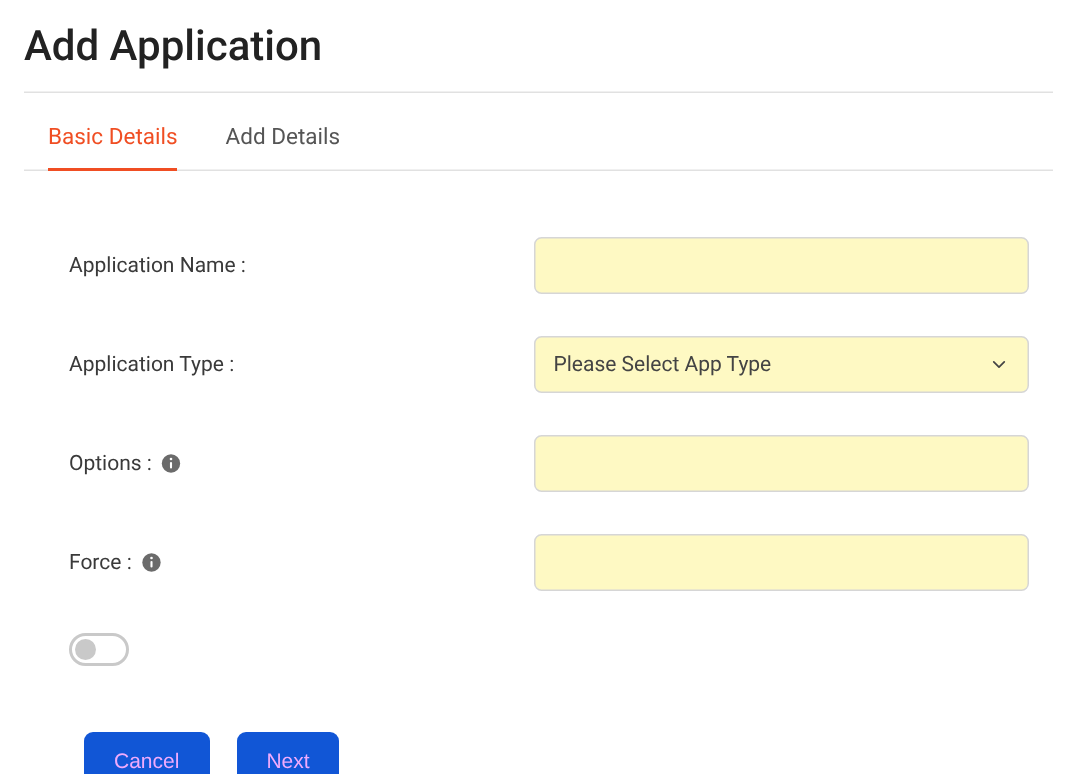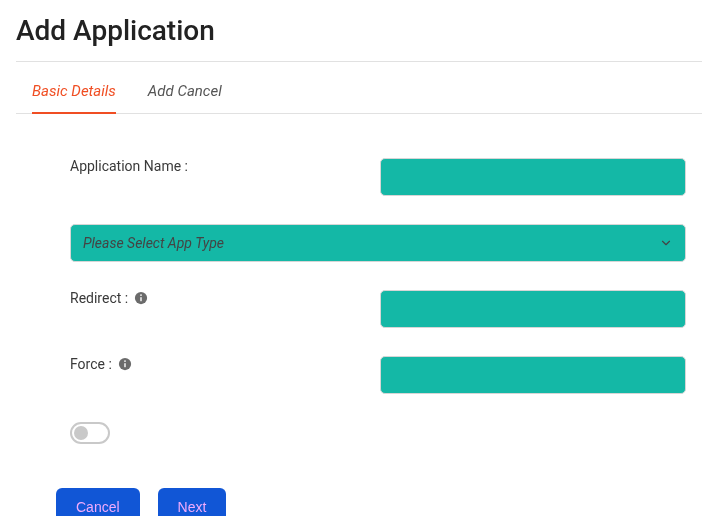--- a/index.html
+++ b/index.html
@@ -20,42 +20,40 @@
     .hr-top {
       border: none;
       border-top: 1px solid #e1e1e1;
       margin-bottom: 20px;
     }
     .tabs {
       display: flex;
       gap: 32px;
       border-bottom: 1px solid #e1e1e1;
       padding-left: 16px;
-      font-style: italic;
     }
     .tab {
       font-size: 15px;
       padding-bottom: 12px;
       color: #555;
       cursor: pointer;
       border-bottom: 2px solid transparent;
       margin-bottom: -1px;
     }
     .tab.active {
       color: #f04e23;
       border-bottom: 2px solid #f04e23;
     }
     .form {
       padding: 44px 16px 0 30px;
     }
     .form-row {
       display: flex;
-      align-items: flex-start;
+      align-items: center;
       margin-bottom: 28px;
-      margin-left: 24px;
     }
     .form-label {
       width: 310px;
       font-size: 14px;
       color: #3a3a3a;
       display: flex;
       align-items: center;
       gap: 6px;
     }
     .info-icon {
@@ -71,22 +69,21 @@
       flex: 1;
     }
     .text-input, .select-input {
       width: 100%;
       height: 38px;
       border: 1px solid #d6d6d6;
       border-radius: 5px;
       padding: 0 12px;
       font-size: 14px;
       color: #333;
-      background: #14b8a6;
-      font-style: italic;
+      background: #fef9c3;
     }
     .select-input {
       display: flex;
       align-items: center;
       justify-content: space-between;
       cursor: pointer;
       color: #444;
     }
     .chevron {
       display: inline-flex;
@@ -132,50 +129,53 @@
     }
   </style>
 </head>
 <body>
 
 <h1 class="page-title">Add Application</h1>
 <hr class="hr-top">
 
 <div class="tabs">
   <div class="tab active">Basic Details</div>
-  <div class="tab">Add Cancel</div>
+  <div class="tab">Add Details</div>
 </div>
 
 <div class="form">
 
   <div class="form-row">
     <div class="form-label">
       <span>Application Name :</span>
     </div>
     <div class="form-control">
       <input type="text" class="text-input" value="" style="">
     </div>
   </div>
 
   <div class="form-row">
+    <div class="form-label">
+      <span>Application Type :</span>
+    </div>
     <div class="form-control">
       <div class="select-input">
         <span>Please Select App Type</span>
         <span class="chevron">
           <svg viewBox="0 0 24 24" fill="none" stroke-width="2" stroke-linecap="round" stroke-linejoin="round">
               <polyline points="6 9 12 15 18 9"></polyline>
             </svg>
         </span>
       </div>
     </div>
   </div>
 
   <div class="form-row">
     <div class="form-label">
-      <span>Redirect :</span>
+      <span>Options :</span>
       <span class="info-icon">
         <svg viewBox="0 0 16 16">
             <circle cx="8" cy="8" r="7" fill="#6b6b6b"></circle>
             <rect x="7.2" y="6.8" width="1.6" height="5" fill="#fff" rx="0.8"></rect>
             <circle cx="8" cy="4.6" r="1" fill="#fff"></circle>
           </svg>
       </span>
     </div>
     <div class="form-control">
       <input type="text" class="text-input" value="" style="">

